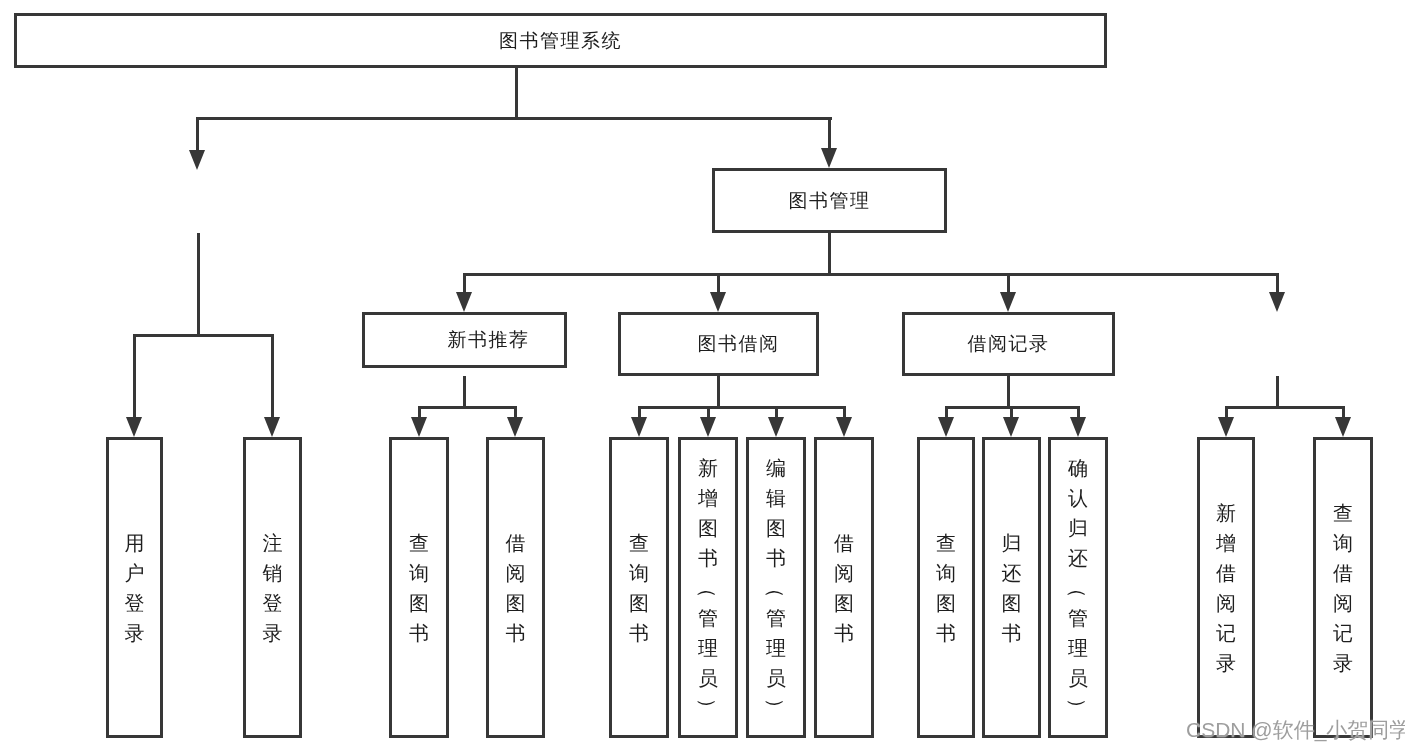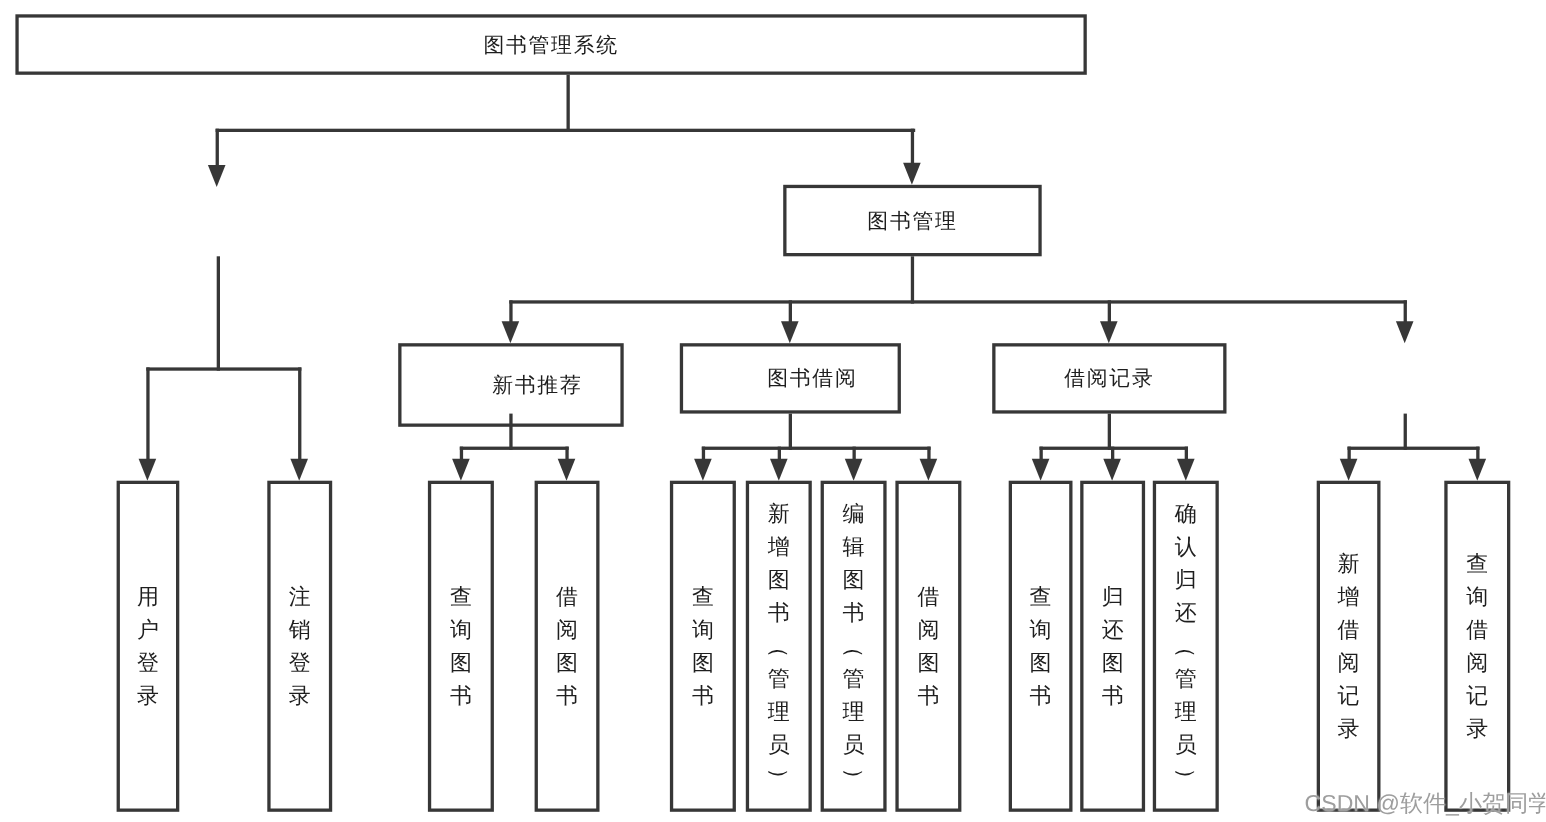--- a/index.html
+++ b/index.html
@@ -48,24 +48,24 @@
     position:absolute;
     left:1186px; top:716px;
     font-size:21px;
     color:#9e9e9e;
     text-shadow:0 0 2px #ffffff;
     white-space:nowrap;
     z-index:5;
   }
 
   
-  #n-root         { left:14px;   top:13px;  width:974px; height:55px; }
+  #n-root         { left:14px;   top:13px;  width:1093px; height:55px; }
   #n-user-login   { left:82px;   top:170px; width:235px;  height:63px; }
   #n-book-mgmt    { left:712px;  top:168px; width:235px;  height:65px; }
-  #n-new-book     { left:362px;  top:312px; width:205px;  height:76px;padding-left:48px; }
+  #n-new-book     { left:362px;  top:312px; width:205px;  height:56px;padding-left:48px; }
   #n-book-borrow  { left:618px;  top:312px; width:201px;  height:64px;padding-left:40px; }
   #n-current      { left:902px;  top:312px; width:213px;  height:64px; }
   #n-records      { left:1170px; top:312px; width:213px;  height:64px; }
 
   #l-login        { left:106px;  width:57px; }
   #l-logout       { left:243px;  width:59px; }
   #l-query1       { left:389px;  width:60px; }
   #l-borrow1      { left:486px;  width:59px; }
   #l-query2       { left:609px;  width:60px; }
   #l-addbook      { left:678px;  width:60px; }

